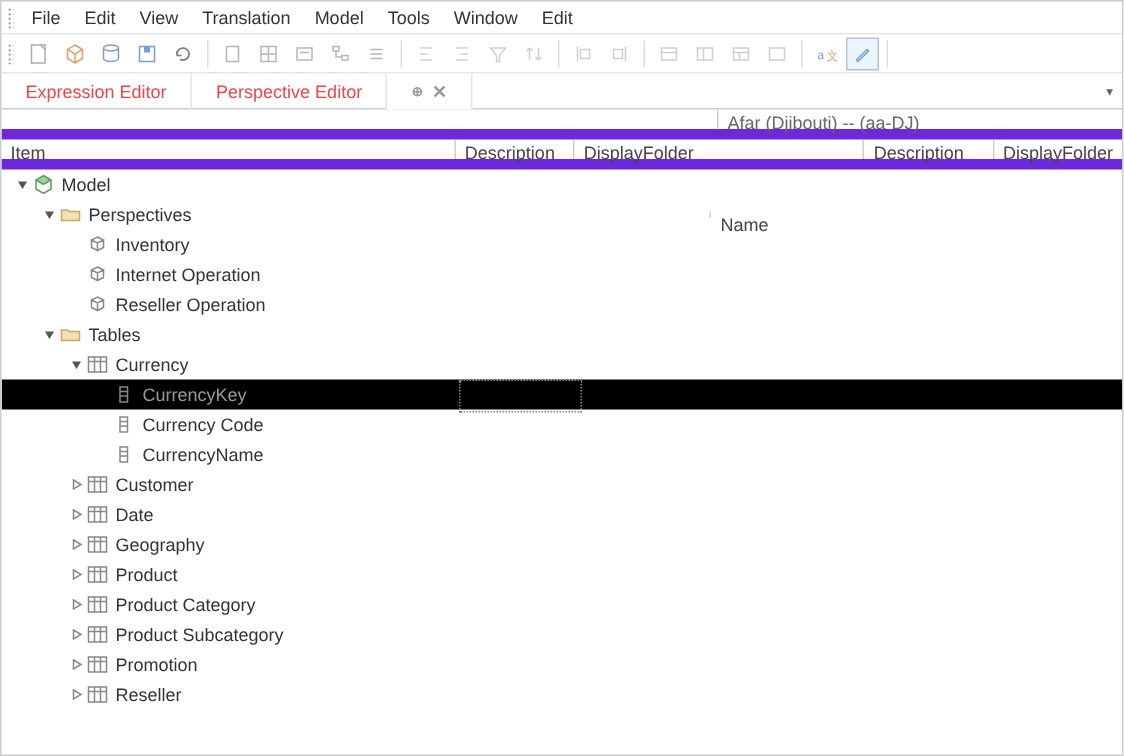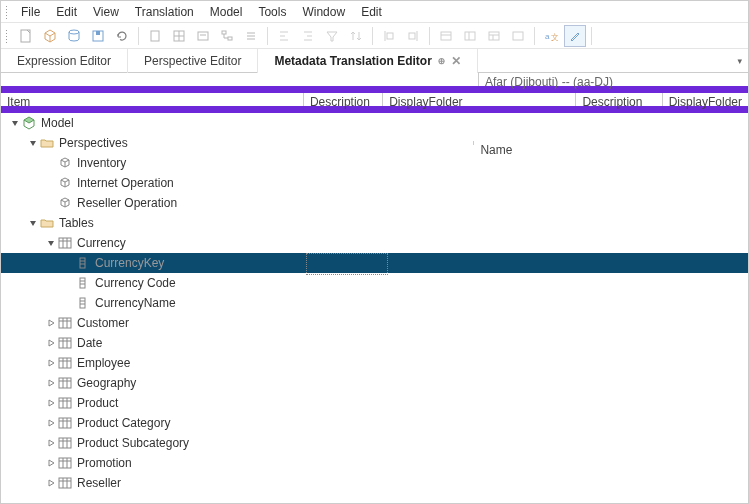--- a/index.html
+++ b/index.html
@@ -4,40 +4,40 @@
 <style>
 * { box-sizing: border-box; margin: 0; padding: 0; }
 body { font-family: "Segoe UI", Tahoma, sans-serif; font-size: 12px; color: #333; background: #fff; width: 749px; height: 504px; overflow: hidden; border: 1px solid #ccc; }
 .menubar { display: flex; align-items: center; height: 22px; padding: 0 4px; border-bottom: 1px solid #e5e5e5; }
 .drag-dots { display: inline-block; width: 4px; height: 14px; background-image: radial-gradient(circle, #999 0.8px, transparent 0.8px); background-size: 3px 3px; margin-right: 4px; }
 .menu-item { padding: 13px 8px; cursor: default; }
 .toolbar { display: flex; align-items: center; height: 26px; padding: 0 4px; border-bottom: 1px solid #e5e5e5; gap: 2px; }
 .tb-btn { width: 22px; height: 22px; display: inline-flex; align-items: center; justify-content: center; cursor: default; opacity: 0.7; }
 .tb-sep { width: 1px; height: 18px; background: #ddd; margin: 0 3px; }
 .tabbar { display: flex; align-items: center; height: 24px; border-bottom: 1px solid #ccc; position: relative; }
-.tab { padding: 4px 16px; border-right: 1px solid #e5e5e5; height: 24px; display: flex; align-items: center; gap: 6px; cursor: default; color: #404040; }
+.tab { padding: 4px 16px; border-right: 1px solid #e5e5e5; height: 24px; display: flex; align-items: center; gap: 6px; cursor: default; color: #ef4444; }
 .tab.active { font-weight: 600; color: #222; background: #fff; }
 .tab.active::after { content: ""; position: absolute; } 
 .tab-close { font-size: 12px; color: #999; cursor: default; }
 .tab-pin { font-size: 9px; color: #999; }
 .tabbar-caret { margin-left: auto; margin-right: 6px; font-size: 9px; color: #666; cursor: default; }
 .header-row { display: flex; height: 20px; border-bottom: 7px solid #6d28d9; }
 .header-row.top .cell { border-left: 1px solid #ccc; padding: 2px 6px; color: #666; }
 .header-row.top .cell.first { border-left: none; }
 .header-row.sub .cell { border-left: 1px solid #ccc; padding: 2px 6px; color: #444; }
 .header-row.sub .cell.first { border-left: none; }
 .col-item { width: 305px; }
 .col-desc { width: 80px; }
 .col-disp { width: 92px; }
 .col-name { width: 103px; margin-top: 48px; }
 .col-desc2 { width: 87px; }
 .col-disp2 { flex: 1; }
 .tree-viewport { height: 390px; overflow-y: scroll; position: relative; }
 .tree-row { display: flex; align-items: center; height: 20px; padding-left: 4px; position: relative; }
-.tree-row.selected { background: #0c4a6e; }
+.tree-row.selected { background: #000000; }
 .tree-row.selected .desc-cell::before { content:""; position:absolute; left:305px; top:0; width:80px; height:20px; border:1px dotted #888; pointer-events:none;}
 .indent { display: inline-block; }
 .chev { width: 12px; display: inline-flex; justify-content: center; font-size: 10px; color: #666; cursor: default; }
 .icon { width: 16px; height: 16px; display: inline-flex; align-items: center; justify-content: center; margin-right: 4px; }
 .label { color: #333; }
 .label.disabled { color: #999; }
 svg { display: block; }
 .toolbar .tb-btn.outlined { border: 1px solid #9ac; background: #e5f1fb; }
 </style>
 </head>
@@ -198,21 +198,20 @@
 </div>
 
 <div class="tabbar">
 <div class="tab">
       <span>Expression Editor</span>
     </div>
     <div class="tab">
       <span>Perspective Editor</span>
     </div>
     <div class="tab active">
-      <span>Metadata Translation Editor</span>
       <span class="tab-pin">⊕</span>
       <span class="tab-close">✕</span>
     </div>
     <span class="tabbar-caret">▾</span>
   </div>
 
 <div class="header-row top">
   <div class="cell first" style="width:477px"></div>
   <div class="cell" style="flex:1">Afar (Djibouti) -- (aa-DJ)</div>
 </div>
@@ -396,37 +395,20 @@
         </svg>
       </span>
       <span class="icon">
         <svg width="14" height="14">
           <rect x="1" y="2" width="12" height="10" fill="none" stroke="#888"></rect>
           <line x1="1" y1="5" x2="13" y2="5" stroke="#888"></line>
           <line x1="5" y1="2" x2="5" y2="12" stroke="#888"></line>
           <line x1="9" y1="2" x2="9" y2="12" stroke="#888"></line>
         </svg>
       </span>
-      <span class="label">Employee</span>
-    </div>
-    <div class="tree-row">
-      <span class="indent" style="width: 40px;"></span>
-      <span class="chev">
-        <svg width="10" height="10">
-          <path d="M3 2 L8 5 L3 8 Z" fill="none" stroke="#888"></path>
-        </svg>
-      </span>
-      <span class="icon">
-        <svg width="14" height="14">
-          <rect x="1" y="2" width="12" height="10" fill="none" stroke="#888"></rect>
-          <line x1="1" y1="5" x2="13" y2="5" stroke="#888"></line>
-          <line x1="5" y1="2" x2="5" y2="12" stroke="#888"></line>
-          <line x1="9" y1="2" x2="9" y2="12" stroke="#888"></line>
-        </svg>
-      </span>
       <span class="label">Geography</span>
     </div>
     <div class="tree-row">
       <span class="indent" style="width: 40px;"></span>
       <span class="chev">
         <svg width="10" height="10">
           <path d="M3 2 L8 5 L3 8 Z" fill="none" stroke="#888"></path>
         </svg>
       </span>
       <span class="icon">

